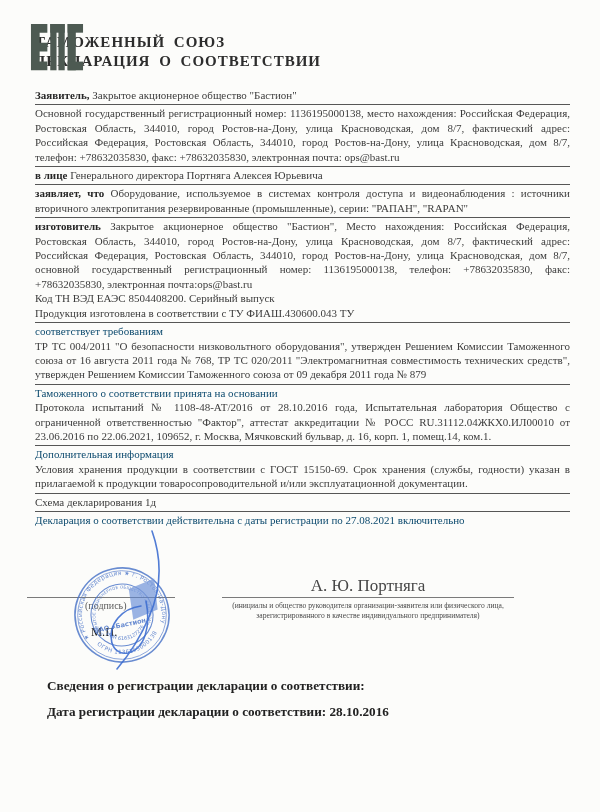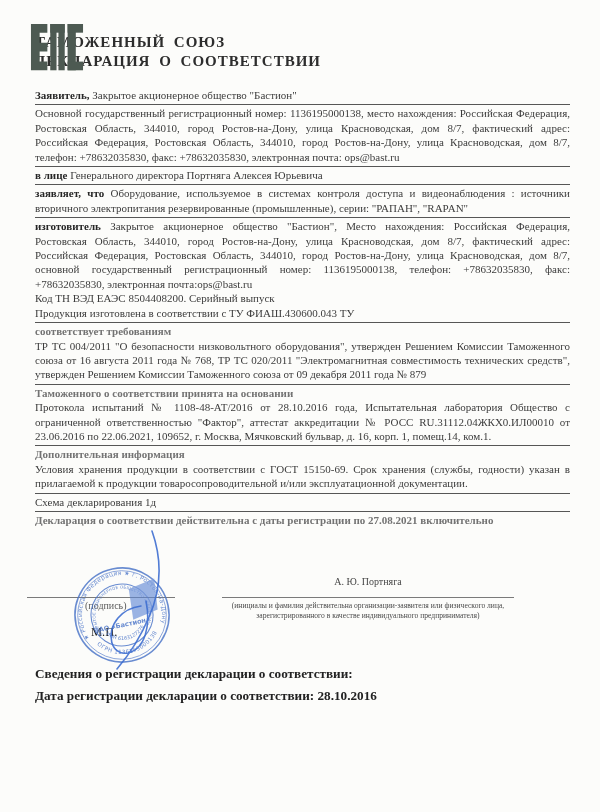--- a/index.html
+++ b/index.html
@@ -23,33 +23,33 @@
     word-spacing:4px;
     color:#2d2d2d;
   }
   .eac{position:absolute;left:30px;top:24px;}
   
   .doc{margin-top:17px;}
   .doc p{margin:0;font-size:11px;line-height:14.4px;}
   .just{text-align:justify;}
   .rule{border-top:1px solid #565656;margin:2px 0 1px 0;}
   b.lead{color:#262626;}
-  .bold-line{font-weight:bold;color:#737373;}
+  .bold-line{font-weight:normal;color:#0c4a6e;}
   
   .sig-area{position:absolute;left:35px;right:30px;top:556px;height:110px;}
   .sig-line{position:absolute;border-top:1px solid #7a7a7a;height:0;}
   .line-left{left:-8px;top:41px;width:148px;}
   .line-right{left:187px;top:41px;width:292px;}
   .cap-left{position:absolute;left:50px;top:44px;font-size:10px;color:#5a5a5a;}
   .mp{position:absolute;left:56px;top:69px;font-size:12.5px;color:#222;}
-  .head-name{position:absolute;left:187px;top:20px;width:292px;text-align:center;font-size:10px;color:#474747;}
+  .head-name{position:absolute;left:187px;top:20px;width:292px;text-align:center;font-size:17px;color:#474747;}
   .cap-right{position:absolute;left:160px;top:45px;width:346px;text-align:center;font-size:7.6px;line-height:9.6px;color:#4a4a4a;}
   
   .reg{position:absolute;left:35px;right:30px;top:667px;}
-  .reg p{margin:0;font-weight:bold;font-size:13.2px;line-height:14px;color:#222;}
+  .reg p{margin:12px;font-weight:bold;font-size:13.2px;line-height:14px;color:#222;}
   .reg .num{margin-top:18px;}
   .reg .date{margin-top:8px;}
   
   .overlay{position:absolute;left:0;top:0;width:600px;height:812px;pointer-events:none;z-index:5;}
 </style>
 </head>
 <body>
 
 <div class="page">
 
@@ -123,21 +123,21 @@
   </div>
 
   <div class="sig-area">
     <div class="sig-line line-left"></div>
     <div class="cap-left">(подпись)</div>
     <div class="mp">М.П.</div>
 
     <div class="head-name">А. Ю. Портняга</div>
     <div class="sig-line line-right"></div>
     <div class="cap-right">
-      <div>(инициалы и фамилия действительна организации-заявителя или физического лица,</div>
+      <div>(инициалы и общество руководителя организации-заявителя или физического лица,</div>
       <div>зарегистрированного в качестве индивидуального предпринимателя)</div>
     </div>
   </div>
 
   <div class="reg">
     <p>Сведения о регистрации  декларации о соответствии:</p>
     <p class="date"><span>Дата регистрации  декларации о соответствии:</span>
       <span>28.10.2016</span></p>
   </div>
 

